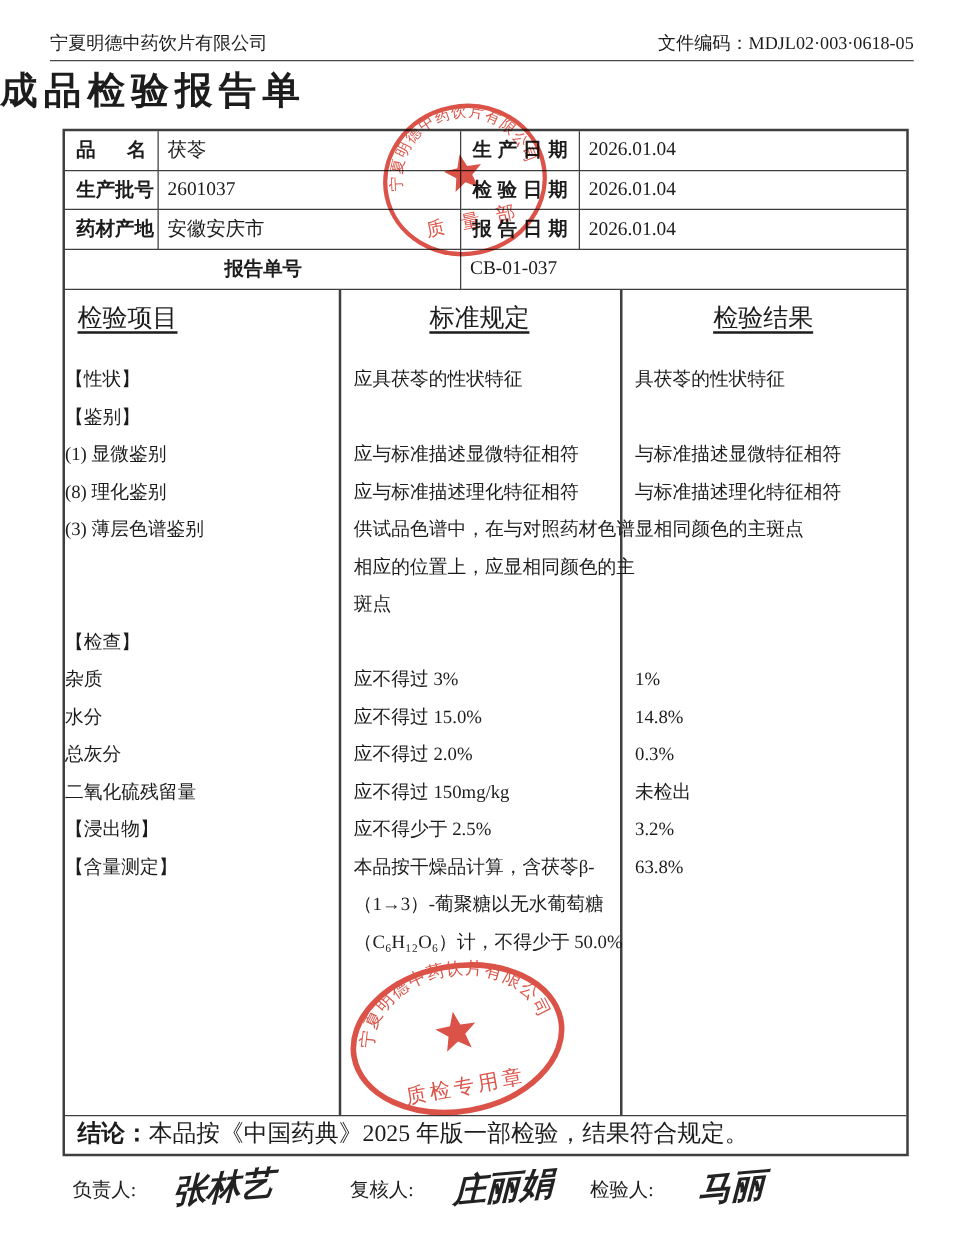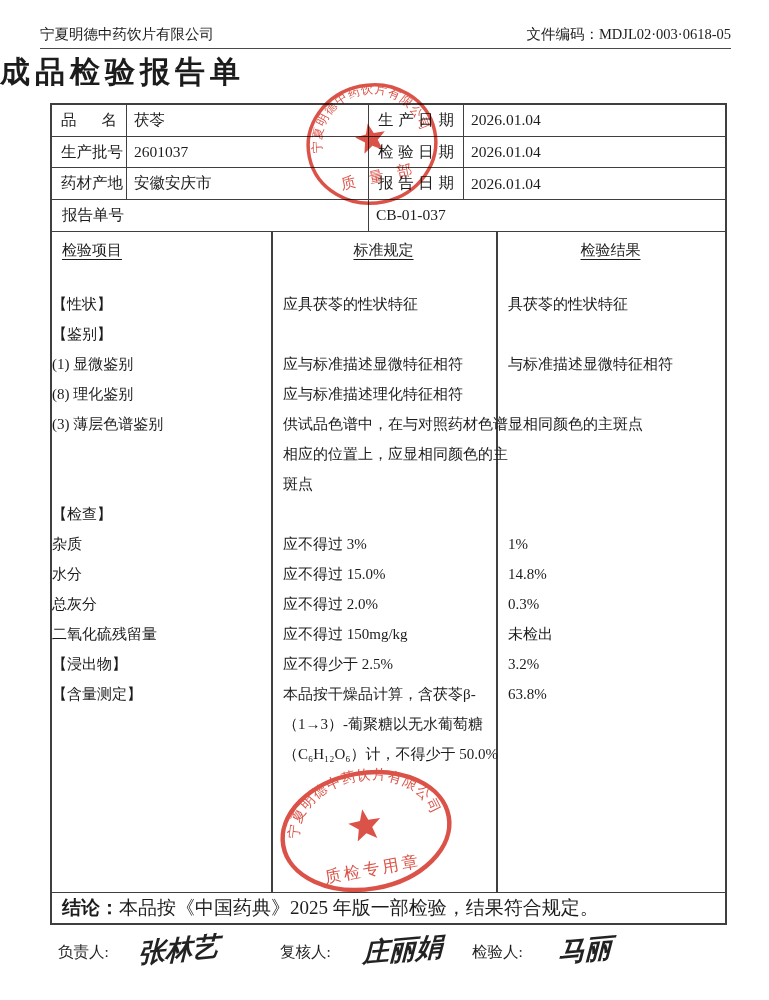--- a/index.html
+++ b/index.html
@@ -31,35 +31,35 @@
     border:2px solid #3f3f3f;
   }
 
   
   .info-grid{display:grid;grid-template-columns:75px 242px 95px 1fr;}
   .igc{
     height:31.7px;display:flex;align-items:center;font-size:15.5px;
     border-bottom:1.5px solid #3f3f3f;box-sizing:border-box;
     white-space:nowrap;overflow:visible;
   }
-  .igc.lbl{padding:0 9px;}
+  .igc.lbl{padding:0 9px;font-weight:bold;}
   .igc.lbl .just{width:100%;text-align:justify;text-align-last:justify;}
   .igc.val{padding-left:7px;}
   .igc.br{border-right:1.5px solid #3f3f3f;}
   .igc.span2{grid-column:span 2;}
 
   
   .main-cols{position:relative;height:660px;}
   .vline{position:absolute;top:0;bottom:0;width:1.5px;background:#3f3f3f;}
   .vline.v1{left:219px;}
   .vline.v2{left:444px;}
   .col-headers{
     position:absolute;left:0;right:0;top:0;height:57px;
     display:grid;grid-template-columns:219px 225px 1fr;
-    font-size:15px;
+    font-size:20px;
   }
   .col-headers .ch{padding-top:9px;text-align:center;}
   .col-headers .ch span{text-decoration:underline;text-underline-offset:4px;}
   .col-headers .ch.first{text-align:left;padding-left:10px;}
   .rows-host{position:absolute;left:0;right:0;top:57px;}
   .trow{display:grid;grid-template-columns:219px 225px 1fr;}
   .tcell{font-size:15px;}
   .tcell.item{}
   .tcell.standard,.tcell.result{padding-left:12px;padding-right:24px;}
   .tline{height:30px;line-height:30px;white-space:nowrap;}
@@ -122,21 +122,21 @@
 
       <div class="igc lbl br">
           <span class="just">药材产地</span>
         </div>
       <div class="igc val br">安徽安庆市</div>
       <div class="igc lbl br">
           <span class="just">报告日期</span>
         </div>
       <div class="igc val">2026.01.04</div>
 
-      <div class="igc lbl br span2" style="padding-left:10px;">
+      <div class="igc lbl br span2" style="padding-left:10px;justify-content:center;">
           <span>报告单号</span>
         </div>
       <div class="igc val span2">CB-01-037</div>
     </div>
 
     <div class="main-cols">
       <div class="vline v1"></div>
       <div class="vline v2"></div>
 
       <div class="col-headers">
@@ -174,20 +174,23 @@
             <div class="tcell result">
               <div class="tline">与标准描述显微特征相符</div>
             </div>
           </div>
           <div class="trow">
             <div class="tcell item">
               <div class="tline">(8) 理化鉴别</div>
             </div>
             <div class="tcell standard">
               <div class="tline">应与标准描述理化特征相符</div>
+            </div>
+            <div class="tcell result">
+              <div class="tline">与标准描述理化特征相符</div>
             </div>
           </div>
           <div class="trow">
             <div class="tcell item">
               <div class="tline">(3) 薄层色谱鉴别</div>
             </div>
             <div class="tcell standard">
               <div class="tline">供试品色谱中，在与对照药材色谱</div>
               <div class="tline">相应的位置上，应显相同颜色的主</div>
               <div class="tline">斑点</div>

